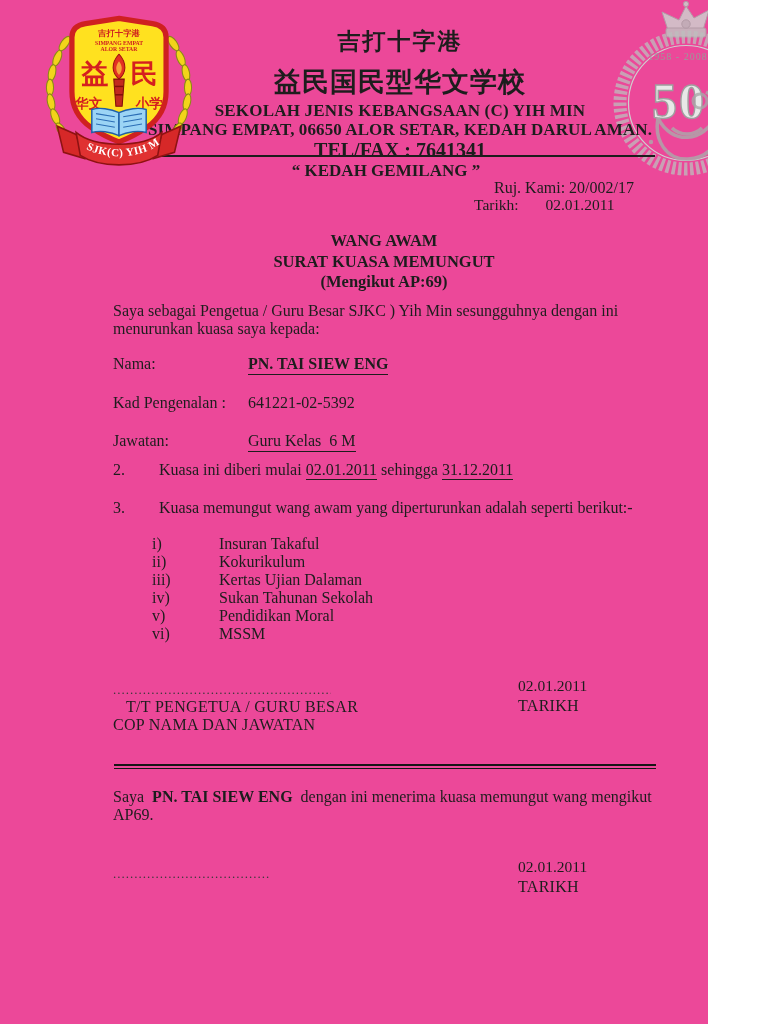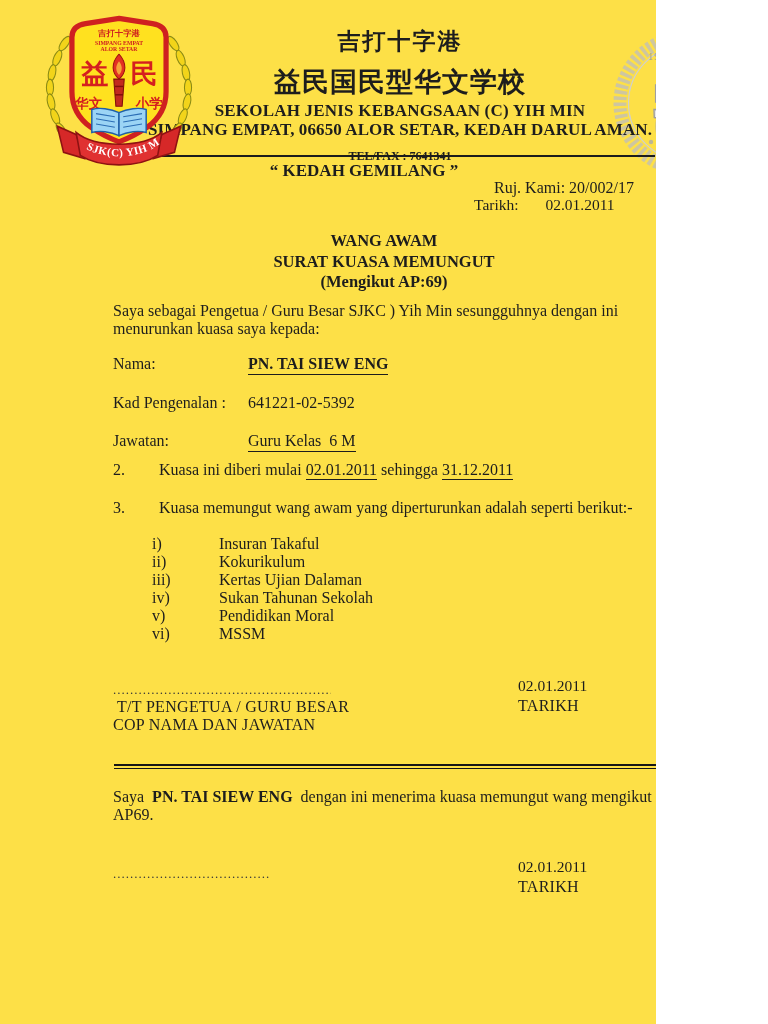--- a/index.html
+++ b/index.html
@@ -1,31 +1,31 @@
 <!DOCTYPE html>
 <html><head>
 <meta charset="utf-8">
 <style>
   html,body{margin:0;padding:0;background:#ffffff;}
   .page{
-    position:relative;width:656px;height:1024px;background:#fde047;
+    position:relative;width:708px;height:1024px;background:#ec4899;
     font-family:"Liberation Serif","DejaVu Serif",serif;color:#1d1d1d;overflow:hidden;
   }
   .abs{position:absolute;}
   .b{font-weight:bold;}
   .pre{white-space:pre;}
   
   .hdr-block{left:128px;top:30px;width:544px;text-align:center;line-height:1;z-index:3;}
   .cn1{font-size:23px;font-weight:bold;letter-spacing:2px;}
   .cn2{font-size:27px;font-weight:bold;letter-spacing:1px;margin-top:16px;}
   .school{font-size:17px;font-weight:bold;margin-top:6px;letter-spacing:.2px;}
   .addr{font-size:17px;font-weight:bold;margin-top:2px;letter-spacing:.1px;}
-  .telfax{font-size:12px;font-weight:bold;margin-top:12px;}
+  .telfax{font-size:20px;font-weight:bold;margin-top:2px;}
   .hdr-rule{left:147px;top:155px;width:508px;height:2px;background:#1c1c1c;z-index:2;}
-  .motto{left:84px;top:161px;width:560px;text-align:center;font-size:17px;font-weight:bold;z-index:3;}
+  .motto{left:106px;top:161px;width:560px;text-align:center;font-size:17px;font-weight:bold;z-index:3;}
   .ref1{left:494px;top:179px;font-size:16px;}
   .ref2{left:474px;top:196px;font-size:15.5px;}
   .ref2 .val{margin-left:23px;}
   
   .title{left:0;top:231px;width:768px;text-align:center;font-size:16.5px;font-weight:bold;line-height:20.5px;}
   
   .intro{left:113px;top:302px;font-size:16px;line-height:18px;}
   .flabel{left:113px;font-size:16px;}
   .fvalue{left:248px;font-size:16px;}
   .u{text-decoration:none;border-bottom:1.3px solid #1d1d1d;padding-bottom:1px;}
@@ -173,21 +173,21 @@
   <div class="abs it-num" style="top:571px">iii)</div>
   <div class="abs it-text" style="top:571px">Kertas Ujian Dalaman</div>
   <div class="abs it-num" style="top:589px">iv)</div>
   <div class="abs it-text" style="top:589px">Sukan Tahunan Sekolah</div>
   <div class="abs it-num" style="top:607px">v)</div>
   <div class="abs it-text" style="top:607px">Pendidikan Moral</div>
   <div class="abs it-num" style="top:625px">vi)</div>
   <div class="abs it-text" style="top:625px">MSSM</div>
 
   <div class="abs dotline" style="left:113px;top:682px;width:218px">........................................................................................</div>
-  <div class="abs sig-text" style="left:117px;top:698px">T/T PENGETUA / GURU BESAR</div>
+  <div class="abs sig-text" style="left:126px;top:698px">T/T PENGETUA / GURU BESAR</div>
   <div class="abs sig-text" style="left:113px;top:716px">COP NAMA DAN JAWATAN</div>
   <div class="abs date-col" style="left:518px;top:677px">02.01.2011</div>
   <div class="abs sig-text" style="left:518px;top:697px">TARIKH</div>
 
   <div class="abs sep"></div>
 
   <div class="abs accept pre" style="left:113px;top:788px"><span>Saya  </span><span class="b">PN. TAI SIEW ENG</span><span>  dengan ini menerima kuasa memungut wang mengikut</span></div>
   <div class="abs accept" style="left:113px;top:806px">AP69.</div>
 
   <div class="abs dotline" style="left:113px;top:866px;width:156px">........................................................................................</div>

